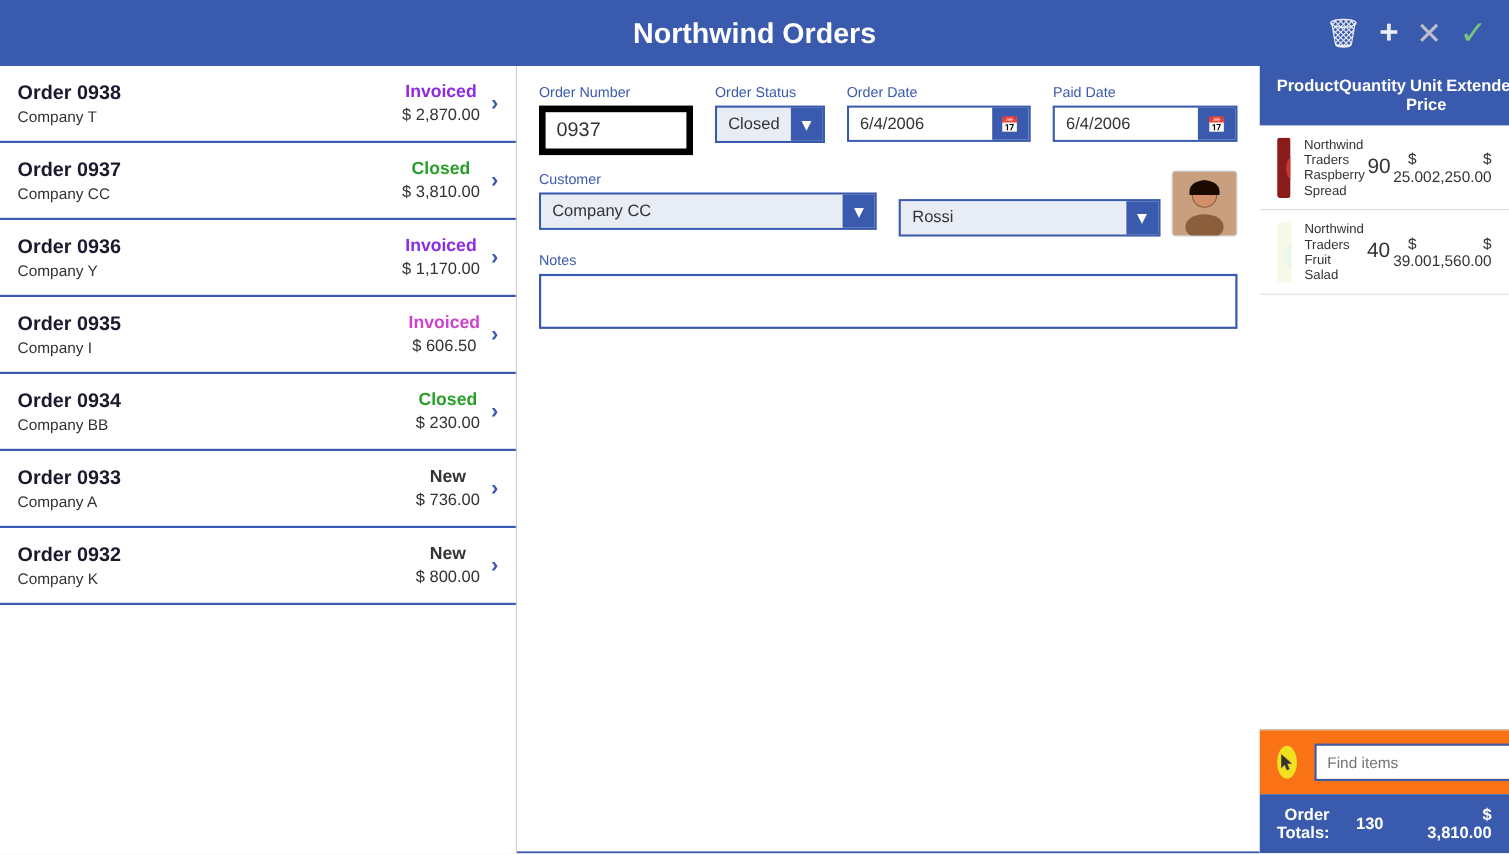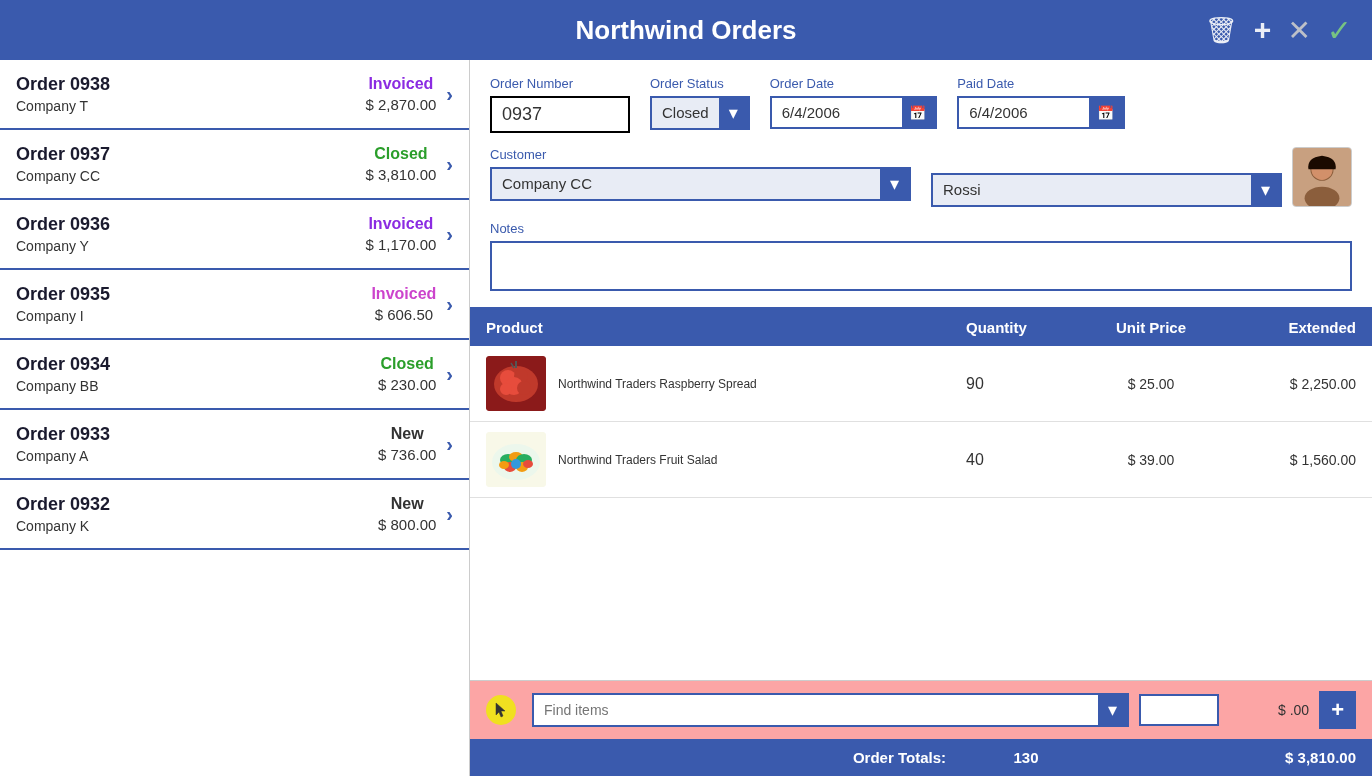--- a/index.html
+++ b/index.html
@@ -92,21 +92,20 @@
     
     .order-list::-webkit-scrollbar { width: 8px; }
     .order-list::-webkit-scrollbar-track { background: #f0f0f0; }
     .order-list::-webkit-scrollbar-thumb { background: #aaa; border-radius: 4px; }
 
     
     .order-detail {
       flex: 1;
       background: white;
       display: flex;
-      flex-direction: column;
       overflow: hidden;
     }
 
     
     .form-section {
       padding: 16px 20px;
       border-bottom: 2px solid #3a5aad;
     }
 
     .form-row {
@@ -116,21 +115,21 @@
       align-items: flex-start;
     }
 
     .form-group { display: flex; flex-direction: column; gap: 5px; }
     .form-label {
       font-size: 13px;
       color: #3a5aad;
     }
 
     .form-input {
-      border: 2px solid #000000;
+      border: 6px solid #000000;
       padding: 6px 10px;
       font-size: 18px;
       color: #333;
       background: white;
       outline: none;
     }
     .form-input.order-num { width: 140px; }
 
     .form-select-wrapper {
       display: flex;
@@ -245,30 +244,30 @@
       height: 55px;
       margin-right: 12px;
       overflow: hidden;
       border-radius: 2px;
     }
     .product-name {
       font-size: 12px;
       color: #333;
       flex: 1;
     }
-    .product-qty { width: 120px; font-size: 16px; color: #333; }
+    .product-qty { width: 120px; text-align: center; font-size: 19px; color: #333; }
     .product-price { width: 130px; text-align: center; font-size: 14px; color: #333; }
     .product-extended { width: 140px; text-align: right; font-size: 14px; color: #333; }
 
     
     .add-item-row {
       display: flex;
       align-items: center;
       padding: 10px 16px;
-      background: #fca5a5;
+      background: #f97316;
       border-top: 1px solid #ccc;
       gap: 10px;
     }
     .cursor-icon {
       width: 30px;
       height: 30px;
       display: flex;
       align-items: center;
       justify-content: center;
       background: #f0e020;

